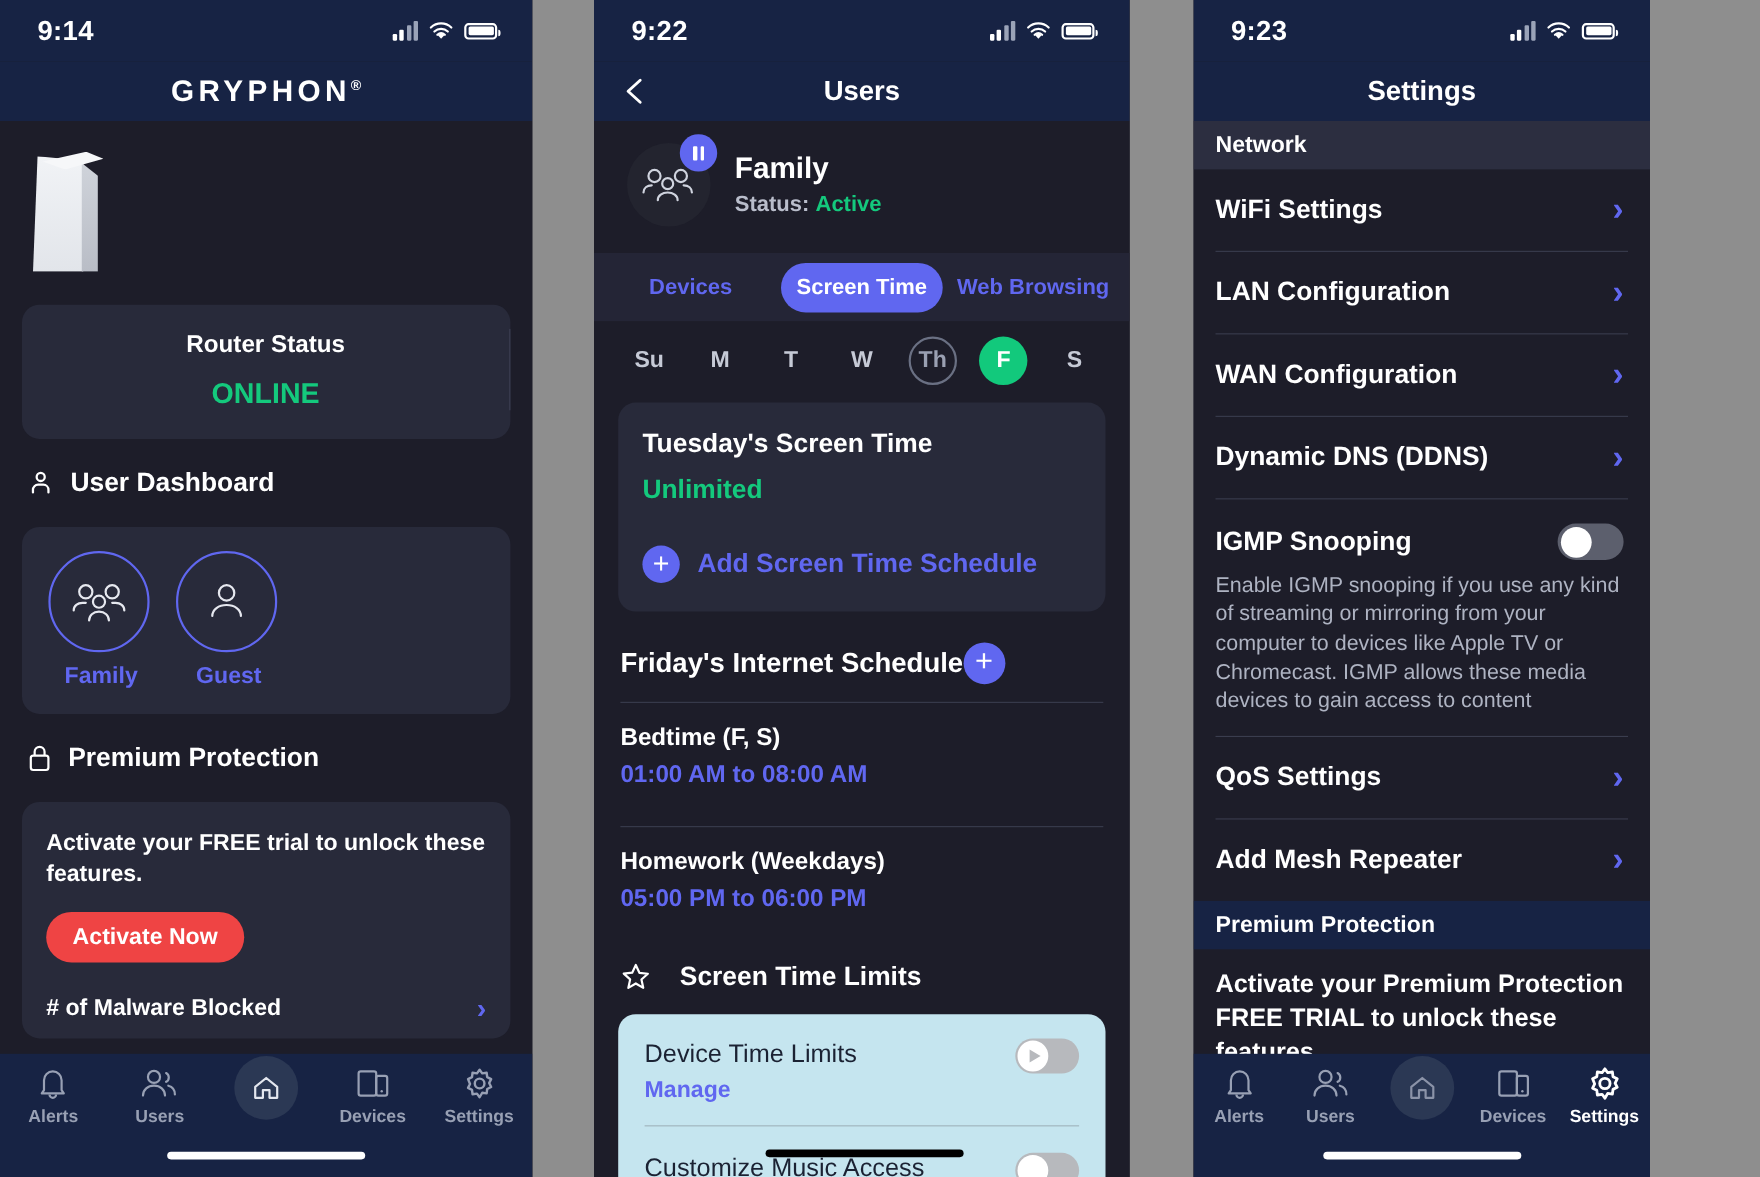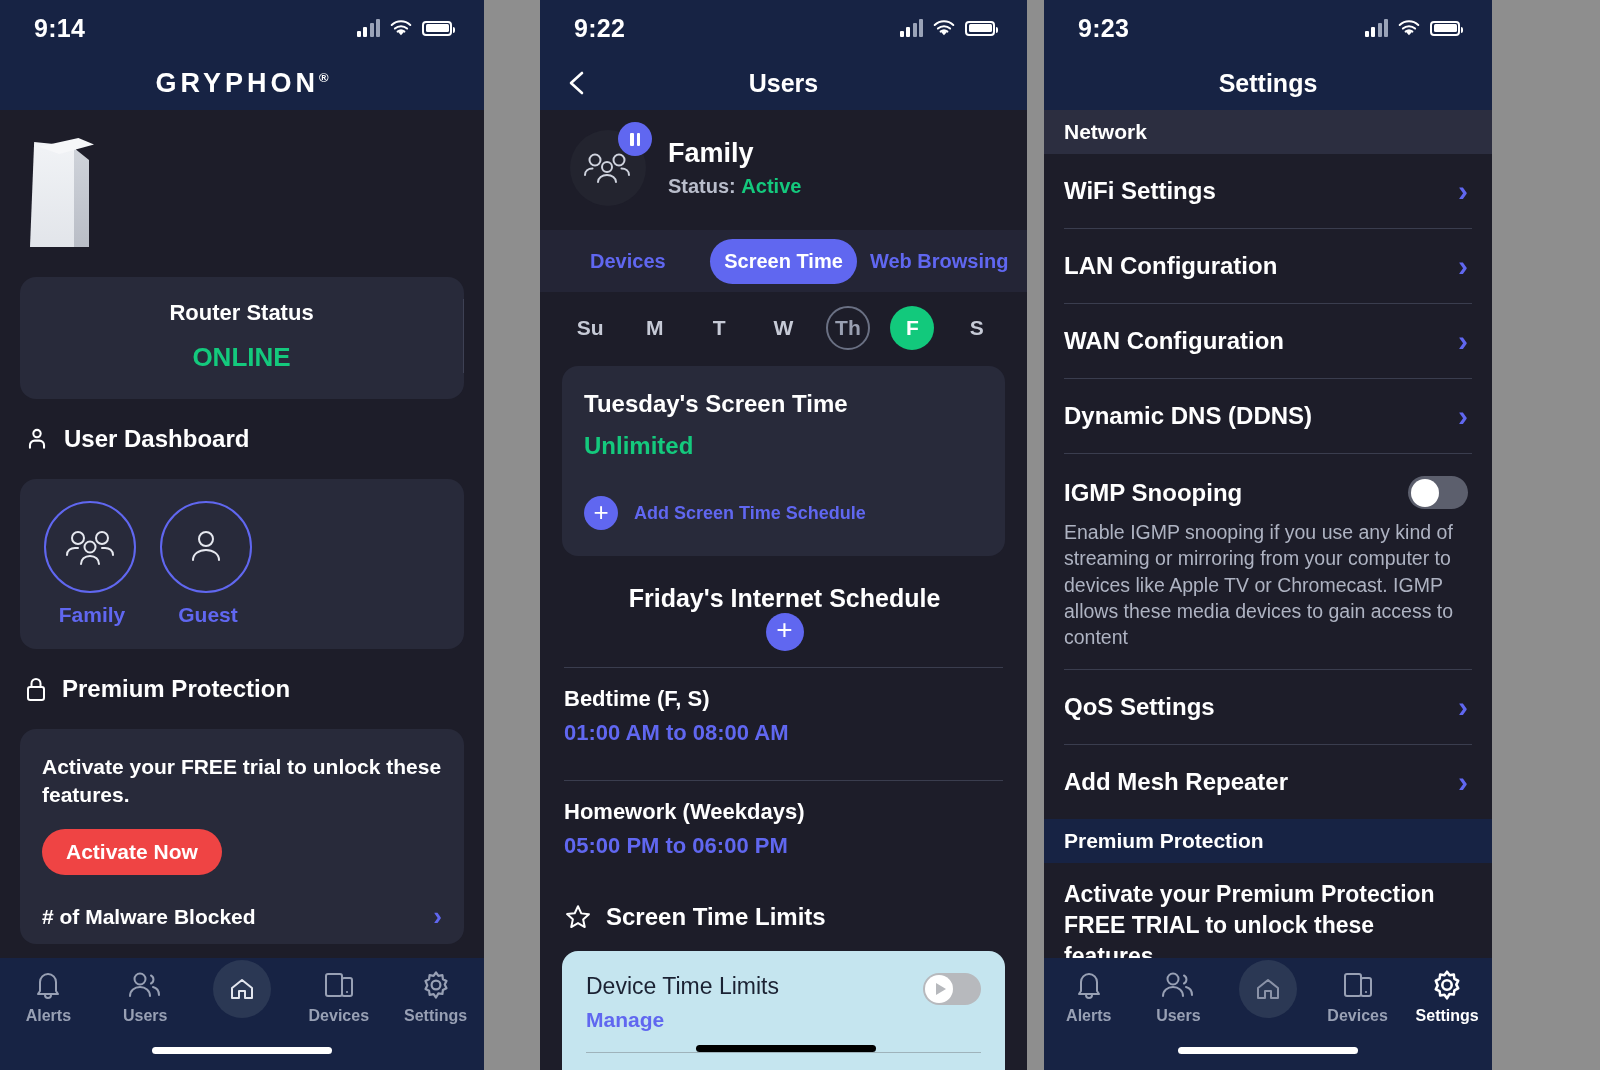--- a/index.html
+++ b/index.html
@@ -10,21 +10,21 @@
     overflow: hidden;
   }
   .stage { position: relative; width: 1600px; height: 1070px; background: #8e8e8e; }
 
   .phone {
     position: absolute; top: 0; height: 1070px;
     background: #1d1d29; overflow: hidden;
   }
   #phone1 { left: 0;    width: 484px; }
   #phone2 { left: 540px; width: 487px; }
-  #phone3 { left: 1044px; width: 448px; }
+  #phone3 { left: 1085px; width: 415px; }
 
   
   .statusbar {
     height: 56px; background: #172344;
     display: flex; align-items: center; justify-content: space-between;
     padding: 0 32px 0 34px; color: #fff;
   }
   .sb-time { font-size: 25px; font-weight: bold; letter-spacing: .3px; }
   .sb-icons { display: flex; align-items: center; gap: 10px; }
   .bars { display: flex; align-items: flex-end; gap: 2.5px; height: 18px; }
@@ -178,40 +178,39 @@
     padding: 24px 22px 26px 22px;
   }
   .stTitle { color:#fff; font-size:24px; font-weight:bold;}
   .stVal { color:#14c97d; font-size:24px; font-weight:bold; margin-top:14px;}
   .addRow { display:flex; align-items:center; gap:16px; margin-top: 36px; cursor:pointer;}
   .plusCircle {
     width:34px;height:34px;border-radius:50%;background:#6067f0;color:#fff;
     display:flex;align-items:center;justify-content:center;font-size:26px;line-height:1;
     padding-bottom:3px;
   }
-  .addLbl { color:#6067f0; font-size:18px; font-weight:bold;}
+  .addLbl { color:#6067f0; font-size:24px; font-weight:bold;}
 
   .schedHead {
-    display:flex; align-items:center; justify-content:space-between;
+    display:flex; align-items:center; justify-content:flex-start;
     padding: 28px 22px 0 24px;
-    flex-direction: column;
   }
   .schedTitle { color:#fff; font-size: 25px; font-weight:bold;}
   .plusBtnBig {
     width:38px;height:38px;border-radius:50%;background:#6067f0;color:#fff;
     display:flex;align-items:center;justify-content:center;font-size:28px;line-height:1;
     padding-bottom:4px; cursor:pointer;
   }
   .hr { height:1px; background:#3a3d4e; margin: 16px 24px 0 24px; }
   .schedItem { padding: 18px 24px 18px 24px; }
   .schedName { color:#fff; font-size:22px; font-weight:bold;}
   .schedTime { color:#6067f0; font-size:22px; font-weight:bold; margin-top:8px;}
 
   .limitsHead {
-    display:flex; align-items:center; gap:14px; color:#fff;
+    display:flex; align-items:center; gap:26px; color:#fff;
     font-size:24px; font-weight:bold; padding: 26px 0 0 24px;
   }
   .limitsCard {
     margin: 20px 22px 0 22px; background:#c5e5ef; border-radius:16px;
     padding: 22px 24px 20px 24px;
   }
   .limRow { display:flex; align-items:flex-start; justify-content:space-between;}
   .limName { color:#1b2233; font-size:23px;}
   .limManage { color:#6067f0; font-size:21px; font-weight:bold; margin-top:8px;}
   .toggle {

